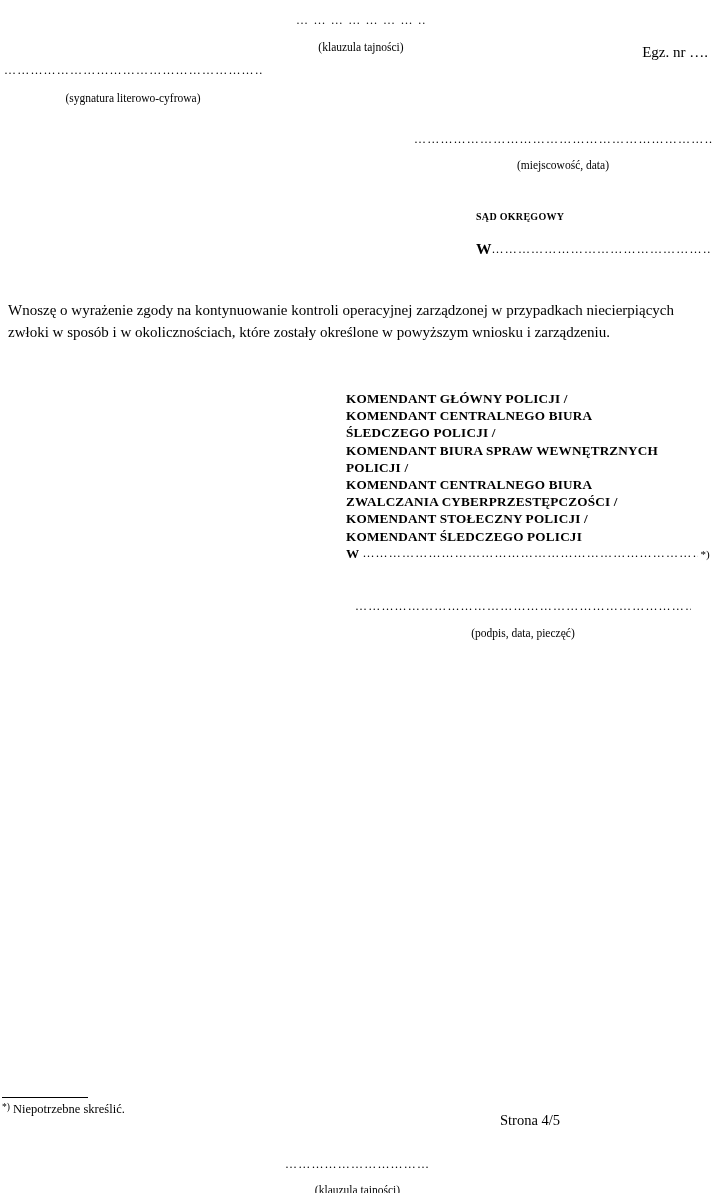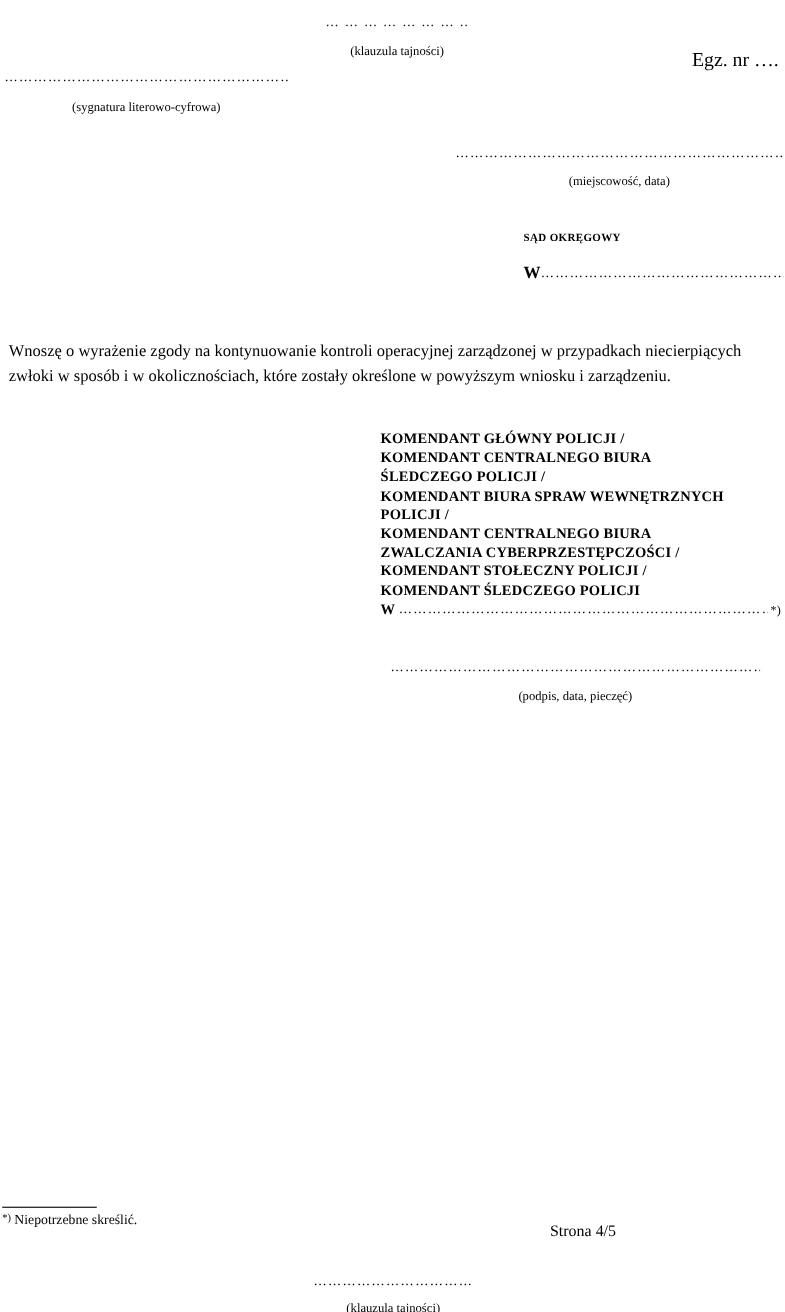--- a/index.html
+++ b/index.html
@@ -44,21 +44,21 @@
     text-align: center;
   }
   #klauzula-top-caption {
     left: 296px; top: 29px; width: 130px;
   }
 
   
   #egz-nr {
     left: 500px; top: 44px; width: 208px;
     text-align: right;
-    font-size: 18px;
+    font-size: 15px;
     white-space: nowrap;
   }
 
   
   #sygnatura-dots {
     left: 4px; top: 64px; width: 258px;
     font-size: 12px;
     text-align: left;
   }
   #sygnatura-caption {
@@ -98,21 +98,21 @@
     font-size: 12px;
     overflow: hidden;
     white-space: nowrap;
     letter-spacing: 1.2px;
     position: relative;
     top: -1px;
   }
 
   
   #body-paragraph {
-    left: 8px; top: 309px; width: 700px;
+    left: 8px; top: 299px; width: 700px;
     font-size: 15px;
     line-height: 22px;
     text-align: left;
   }
 
   
   #signature-block {
     left: 346px; top: 390px; width: 364px;
     font-size: 13.2px;
     font-weight: bold;

